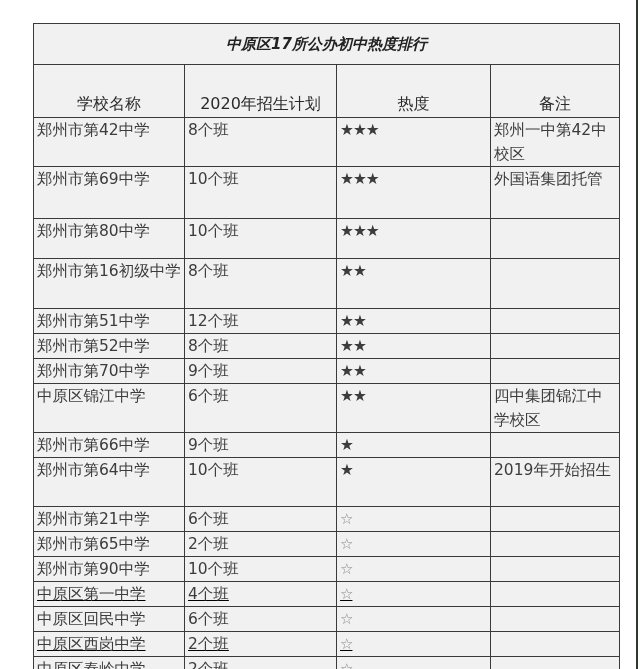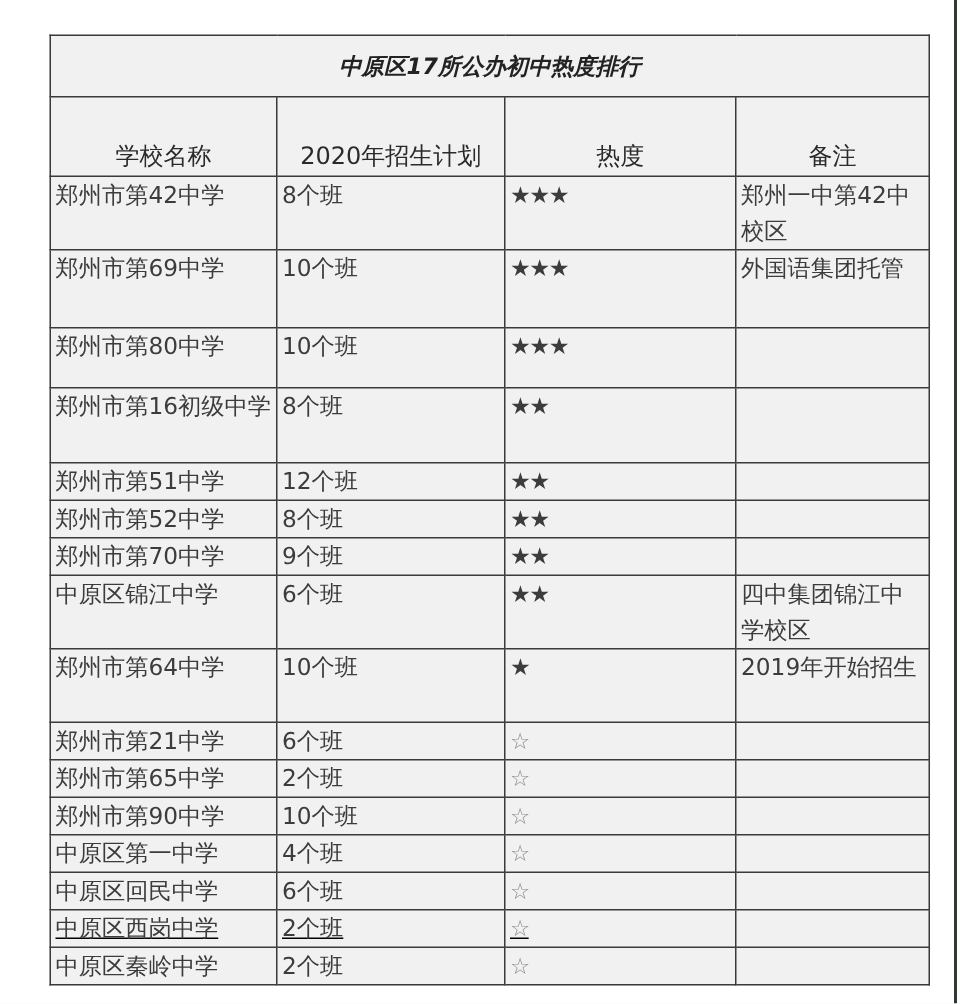--- a/index.html
+++ b/index.html
@@ -137,20 +137,26 @@
         <td>9个班</td>
         <td class="stars">★★</td>
         <td></td>
       </tr>
       <tr style="height: 48px;">
         <td>中原区锦江中学</td>
         <td>6个班</td>
         <td class="stars">★★</td>
         <td>四中集团锦江中学校区</td>
       </tr>
+      <tr style="height: 24px;">
+        <td>郑州市第66中学</td>
+        <td>9个班</td>
+        <td class="stars">★</td>
+        <td></td>
+      </tr>
       <tr style="height: 49px;">
         <td>郑州市第64中学</td>
         <td>10个班</td>
         <td class="stars">★</td>
         <td>2019年开始招生</td>
       </tr>
       <tr style="height: 25px;">
         <td>郑州市第21中学</td>
         <td>6个班</td>
         <td class="stars hollow">☆</td>
@@ -161,21 +167,21 @@
         <td>2个班</td>
         <td class="stars hollow">☆</td>
         <td></td>
       </tr>
       <tr style="height: 24px; margin-top: 15px;">
         <td>郑州市第90中学</td>
         <td>10个班</td>
         <td class="stars hollow">☆</td>
         <td></td>
       </tr>
-      <tr style="height: 25px;">
+      <tr style="height: 25px; text-decoration: underline;">
         <td>中原区第一中学</td>
         <td>4个班</td>
         <td class="stars hollow">☆</td>
         <td></td>
       </tr>
       <tr style="height: 24px; padding-left: 29px;">
         <td>中原区回民中学</td>
         <td>6个班</td>
         <td class="stars hollow">☆</td>
         <td></td>

